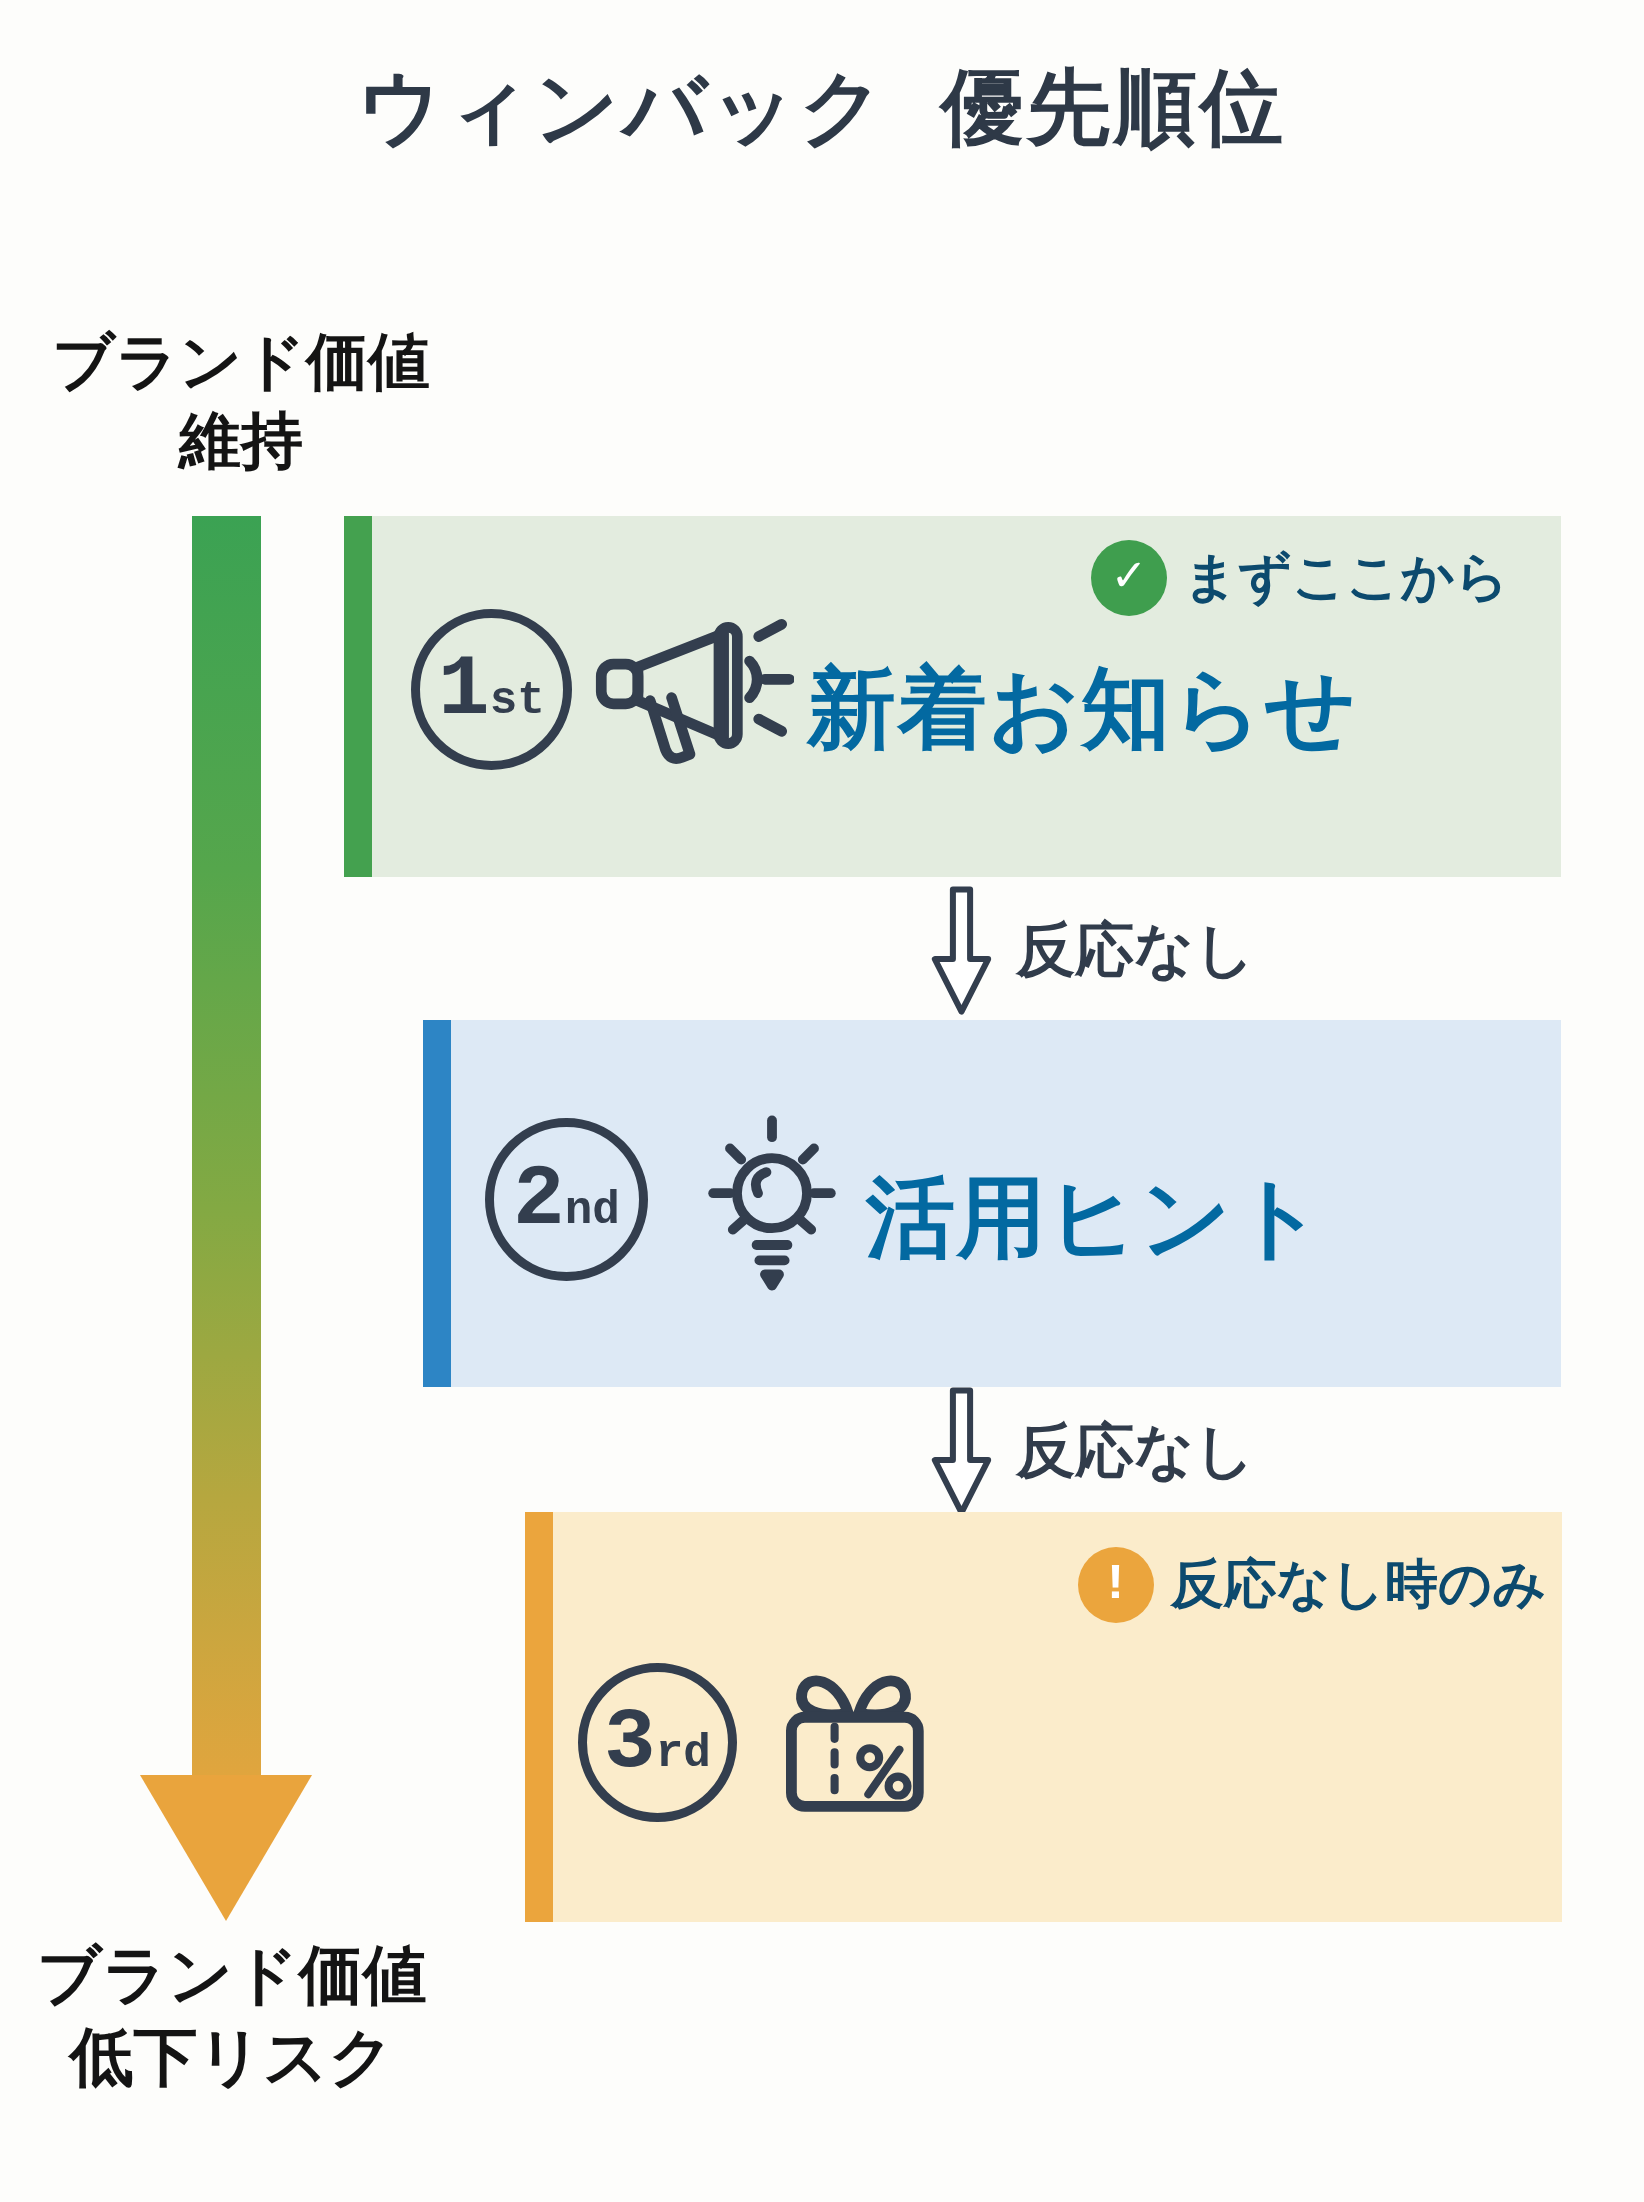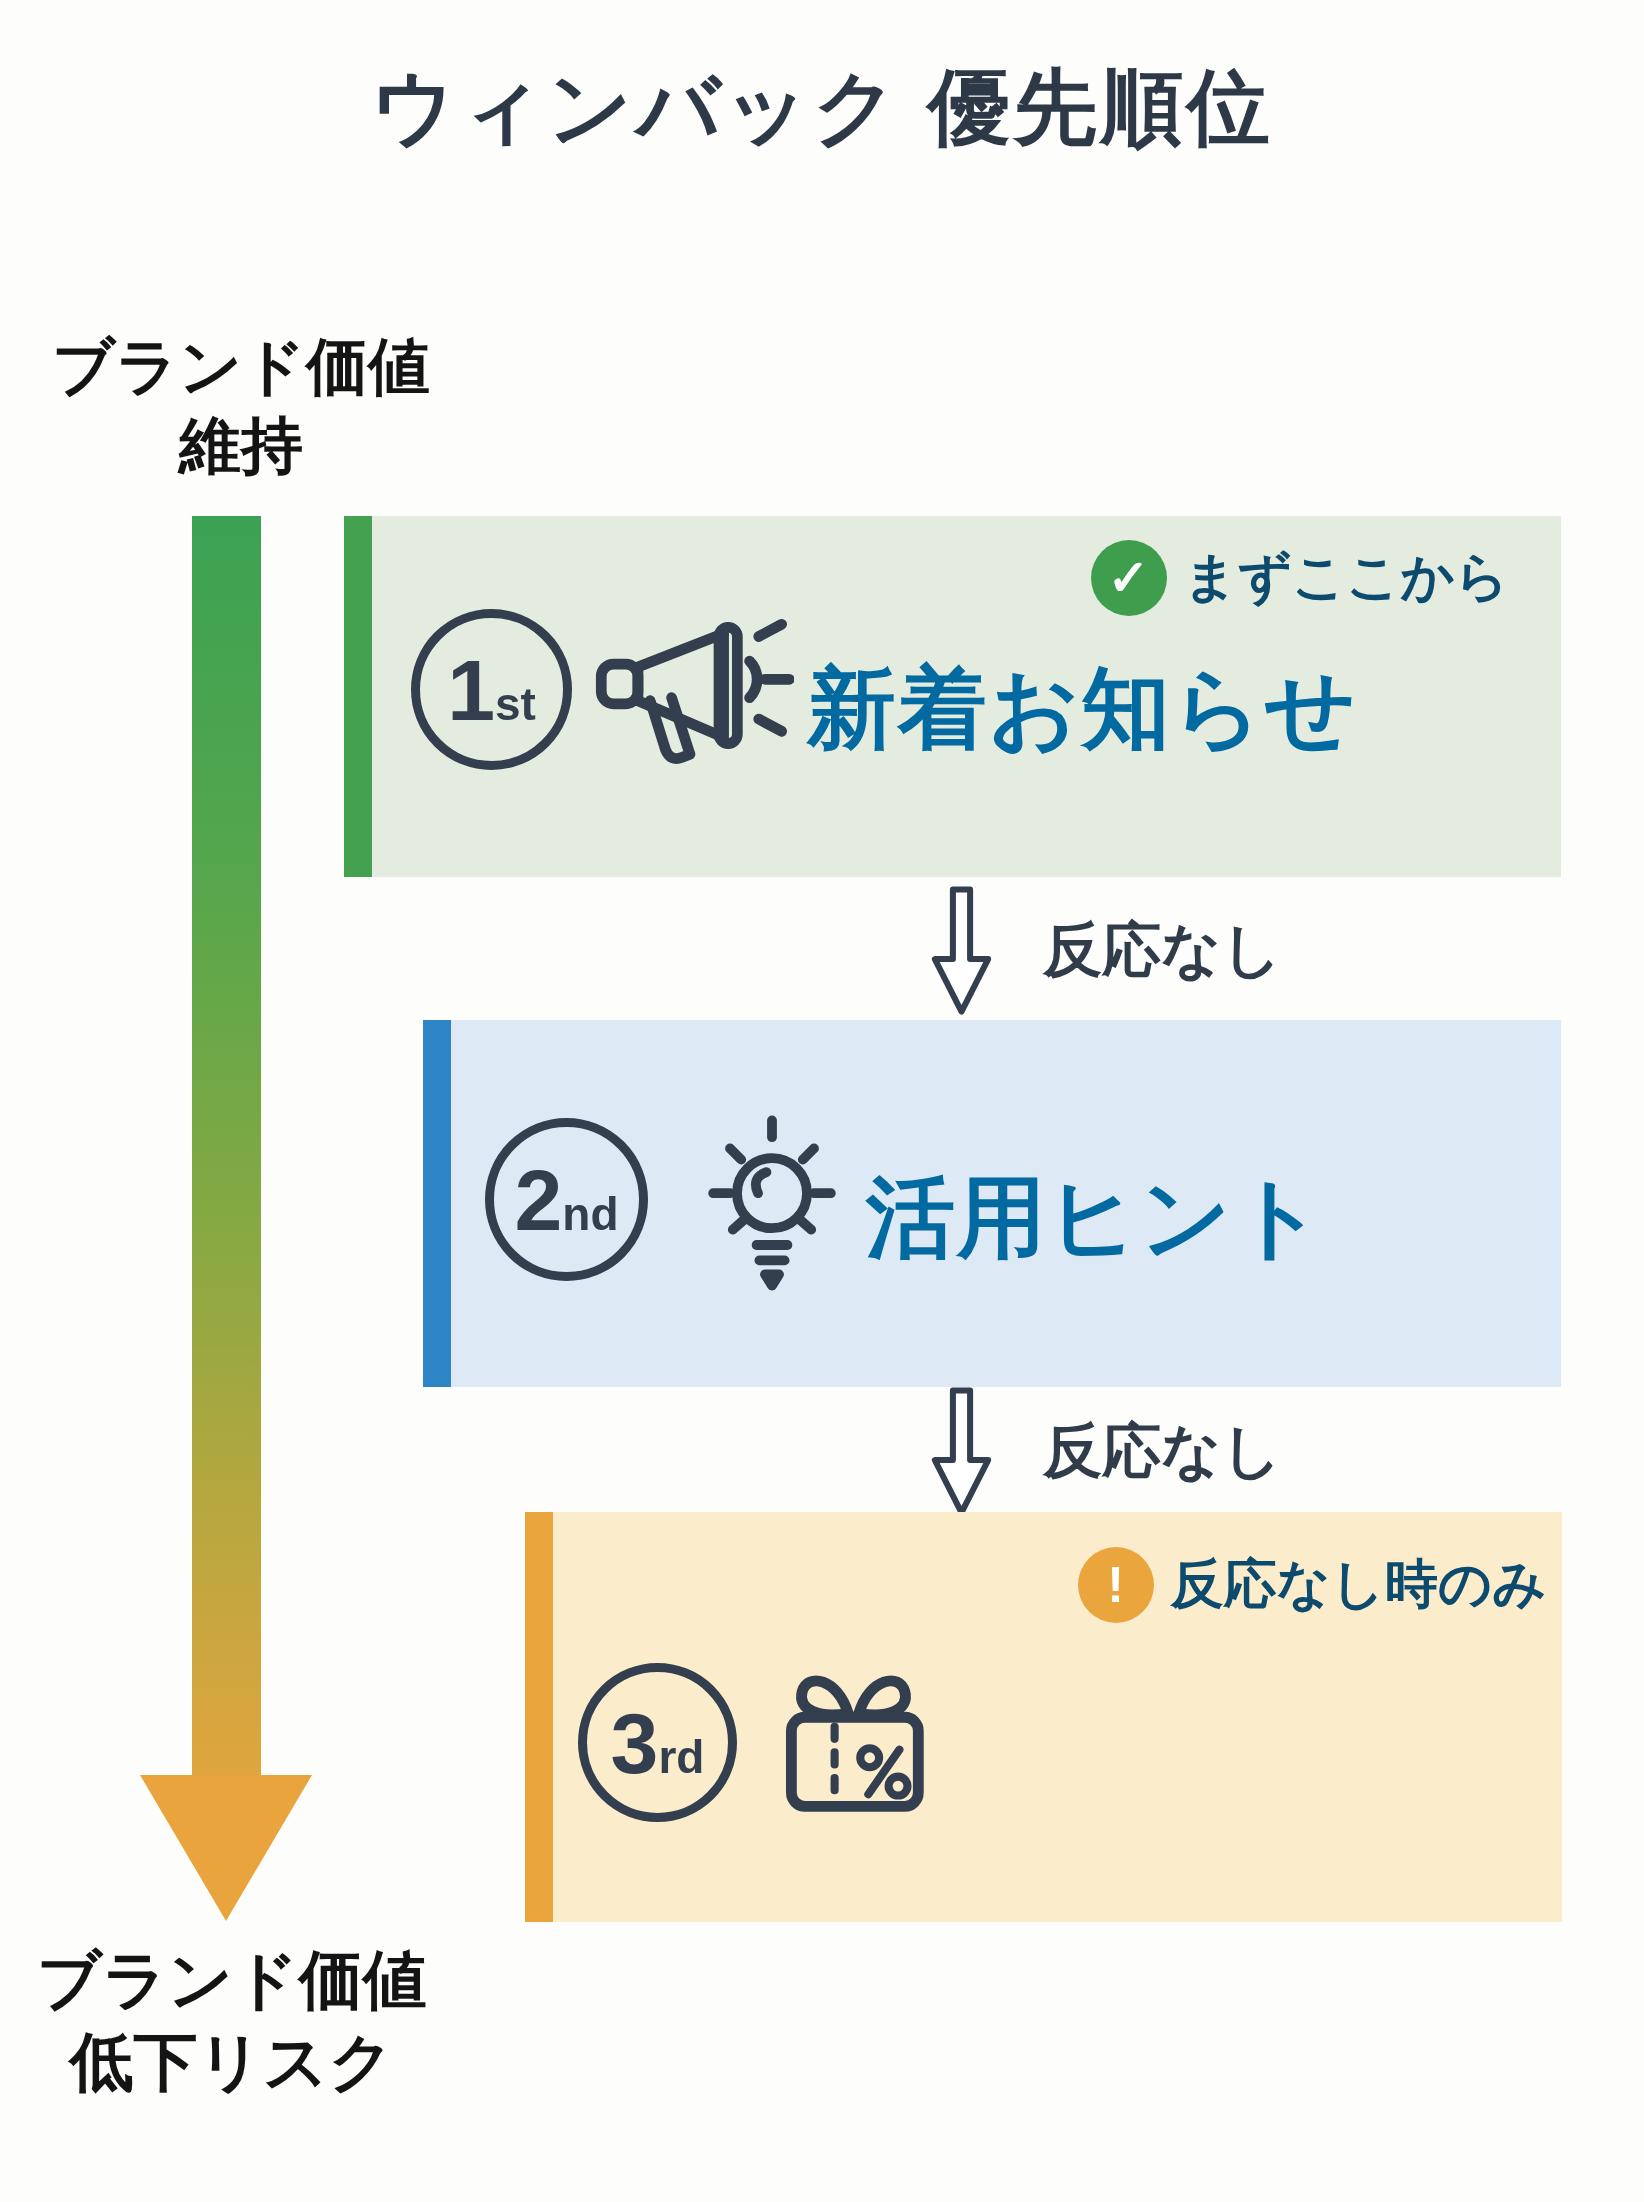--- a/index.html
+++ b/index.html
@@ -1,18 +1,18 @@
 <!DOCTYPE html>
 <html style="font-size:13.8px"><head>
 <meta charset="utf-8">
 <style>
   html,body{margin:0;padding:0;background:#fdfdfb;}
   .canvas{
     position:relative;width:1644px;height:2203px;background:#fdfdfb;overflow:hidden;
-    font-family:Liberation Sans, sans-serif;
+    font-family:Liberation Mono, monospace;
   }
   
   .page-title{
     position:absolute;left:0;top:53px;width:100%;text-align:center;
     font-size:83px;font-weight:900;color:#2e3947;letter-spacing:3.4px;
   }
   
   .axis-label{position:absolute;font-weight:900;color:#141414;text-align:center;line-height:1.28;}
   .axis-label.top{left:26px;top:327px;width:430px;font-size:62px;}
   .axis-label.bottom{left:10.3px;top:1940px;width:443px;font-size:64px;}
@@ -55,21 +55,21 @@
     width:76px;height:76px;border-radius:50%;display:flex;align-items:center;justify-content:center;
     color:#ffffff;font-size:50px;font-weight:900;flex:0 0 auto;line-height:1;
   }
   .badge-text{font-size:53px;font-weight:900;color:#0c4a6e;white-space:nowrap;}
   
   .step-icon{position:absolute;}
   .card1 .step-icon{left:248px;top:93px;}
   .card2 .step-icon{left:265px;top:86px;}
   .card3 .step-icon{left:234px;top:131px;}
   
-  .connector{position:absolute;display:flex;align-items:center;gap:47px;}
+  .connector{position:absolute;display:flex;align-items:center;gap:20px;}
   .connector.c1{left:927px;top:886px;}
   .connector.c2{left:927px;top:1387px;}
   .connector-label{font-size:59px;font-weight:900;color:#313c4b;white-space:nowrap;}
   svg{display:block;}
 </style>
 </head>
 <body>
 
 <div class="canvas">
 

